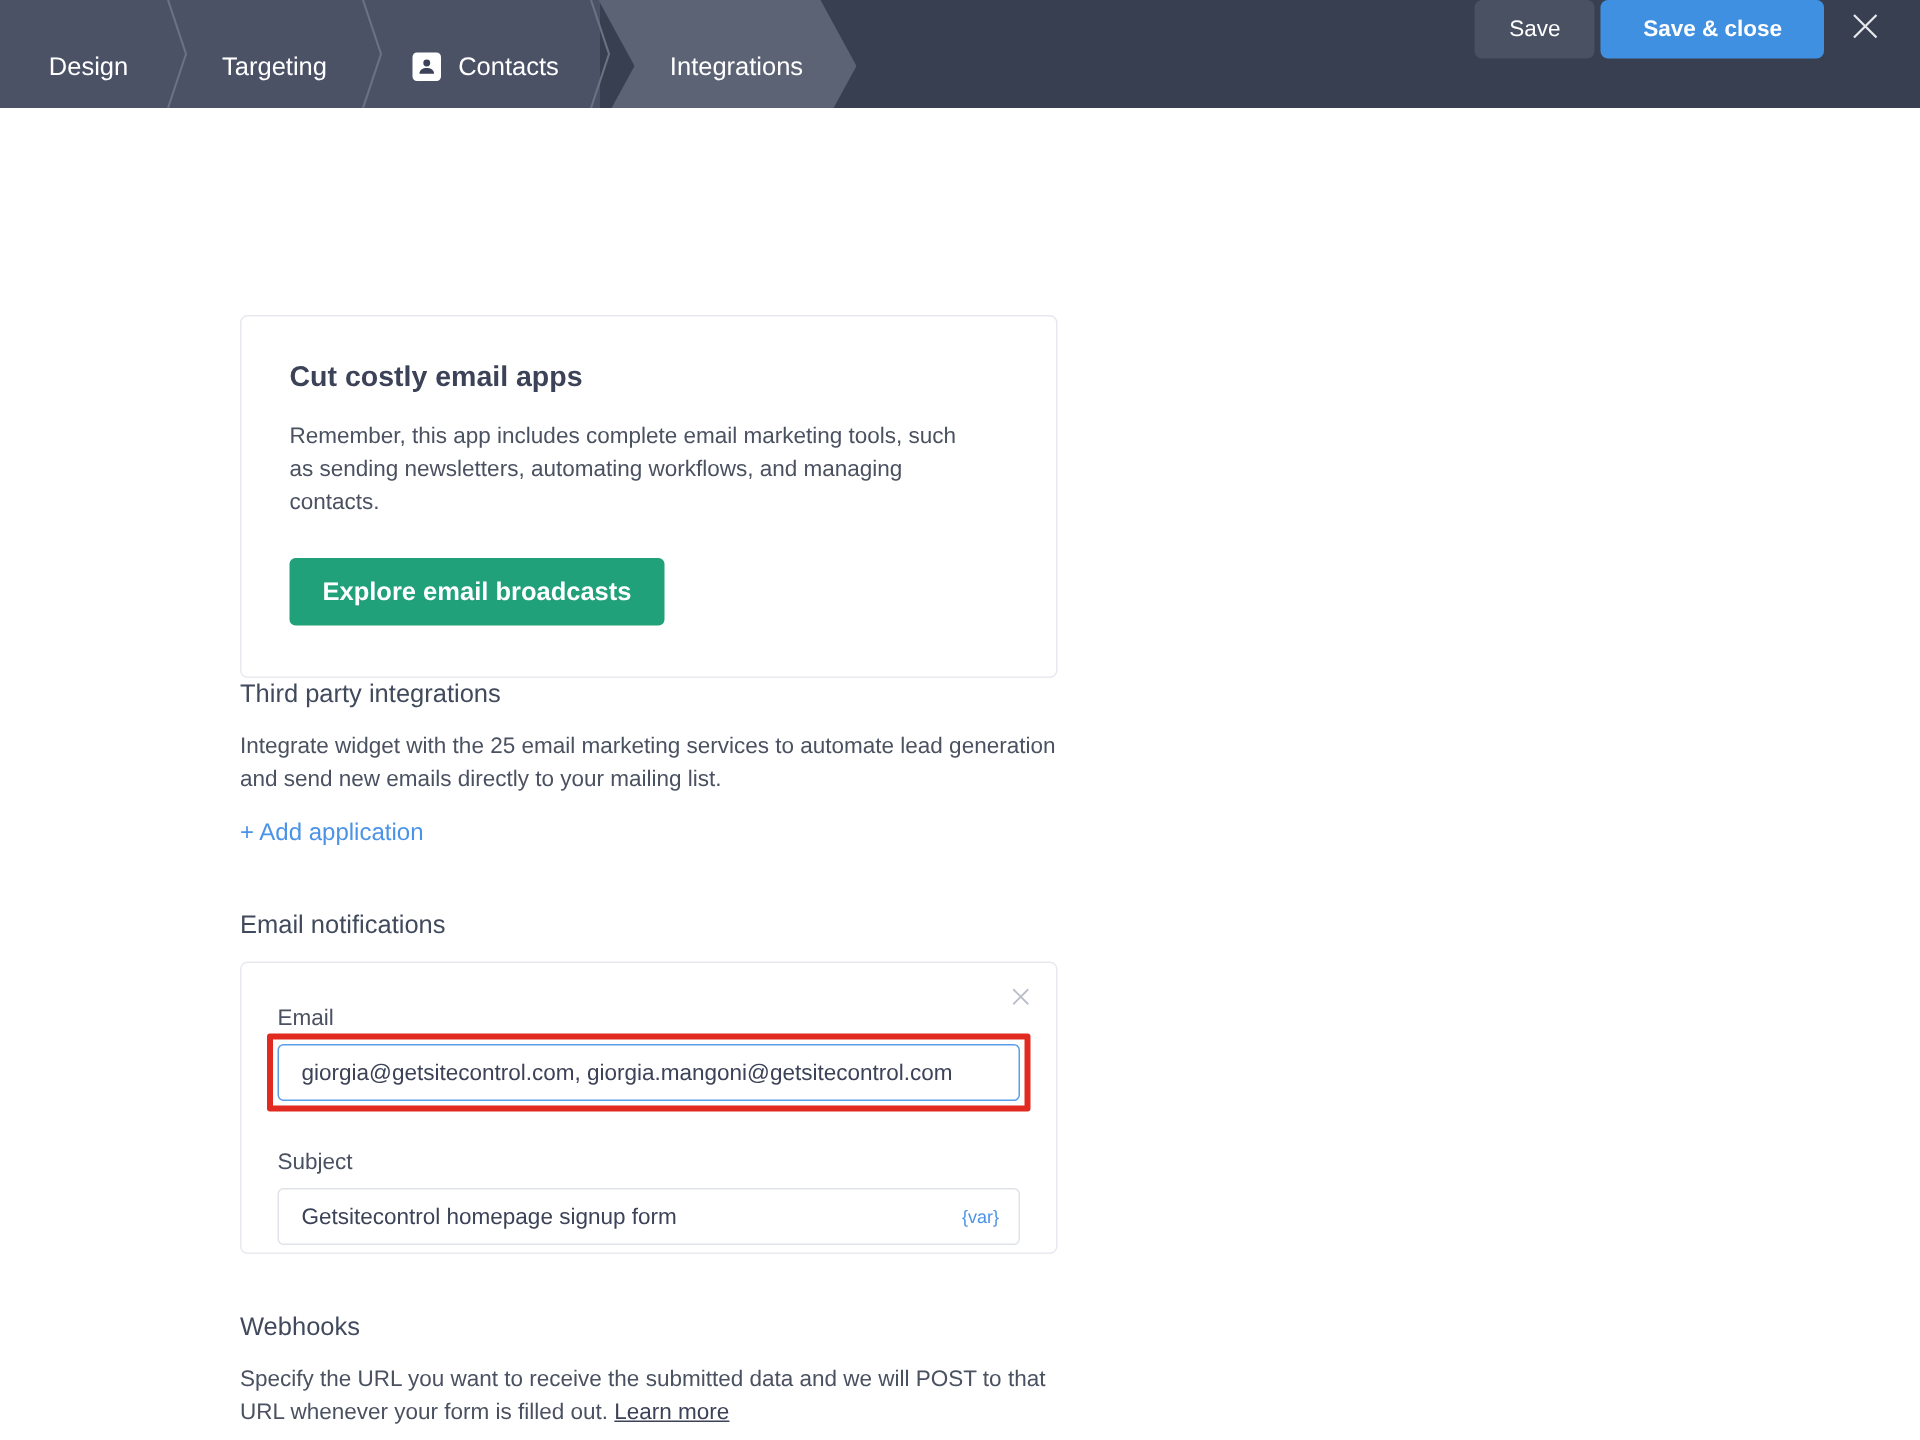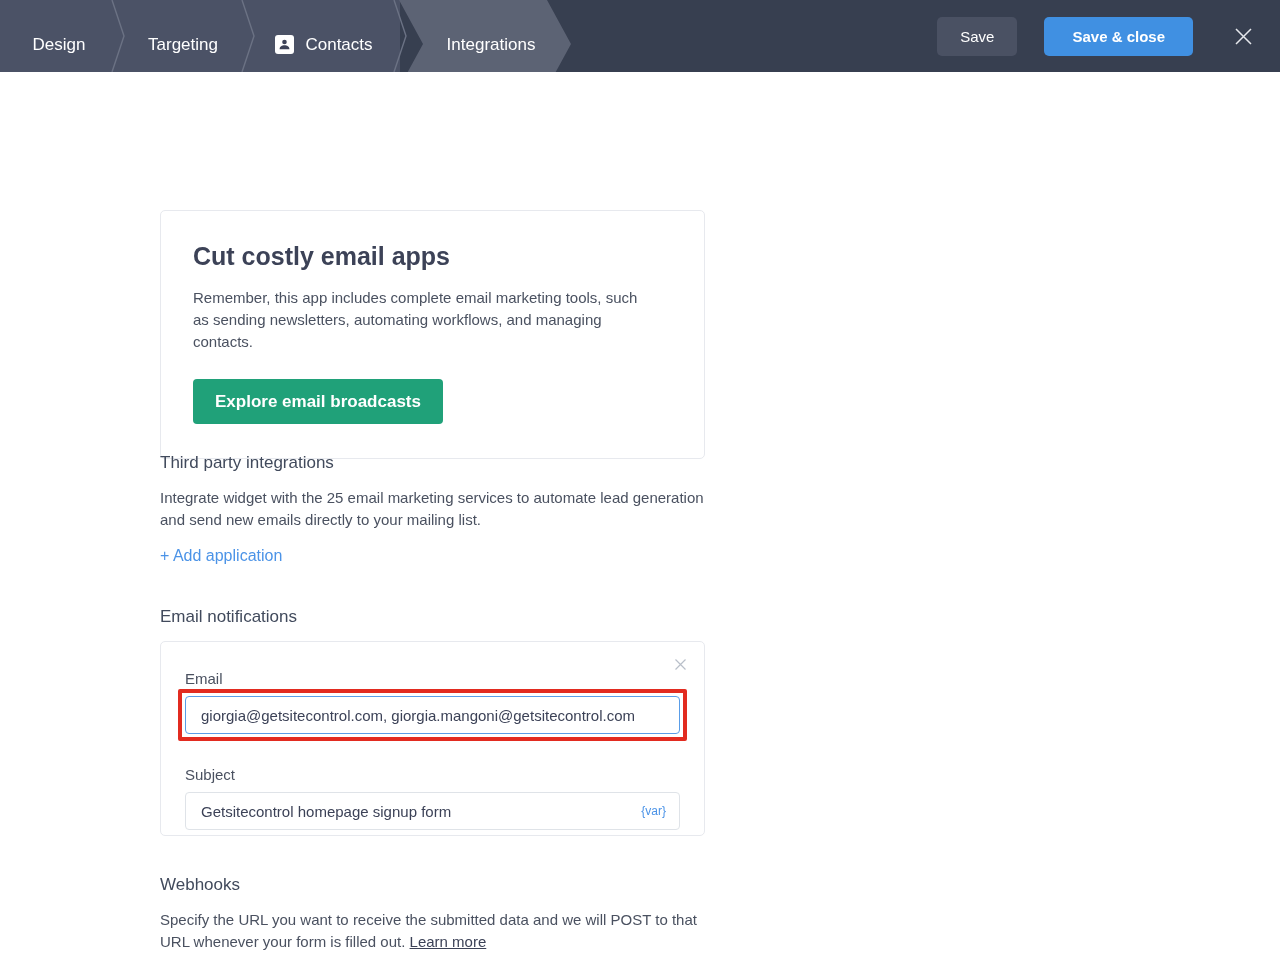--- a/index.html
+++ b/index.html
@@ -70,21 +70,21 @@
     display: flex;
     align-items: center;
     justify-content: center;
     flex: none;
   }
   .contacts-icon svg { display: block; }
 
   .header-actions {
     position: absolute;
     right: 20px; top: 0; height: 73px;
-    display: flex; align-items: center; gap: 27px;
+    display: flex; align-items: flex-start; gap: 4px;
   }
   .btn {
     border: none;
     border-radius: 5px;
     font-family: "Liberation Sans", sans-serif;
     font-size: 15px;
     cursor: pointer;
     white-space: nowrap;
     line-height: 1;
   }
@@ -121,21 +121,21 @@
   .promo-card {
     position: absolute;
     left: 0; top: 138px;
     width: 545px;
     background: #ffffff;
     border: 1px solid #e7e9ee;
     border-radius: 5px;
     padding: 30px 32px 34px 32px;
   }
   .promo-title {
-    font-size: 25px;
+    font-size: 19px;
     color: #3c4257;
     font-weight: bold;
     margin: 0 0 16px 0;
     line-height: 1.2;
   }
   .promo-text {
     font-size: 15px;
     color: #4a5160;
     line-height: 1.47;
     margin: 0 0 26px 0;

